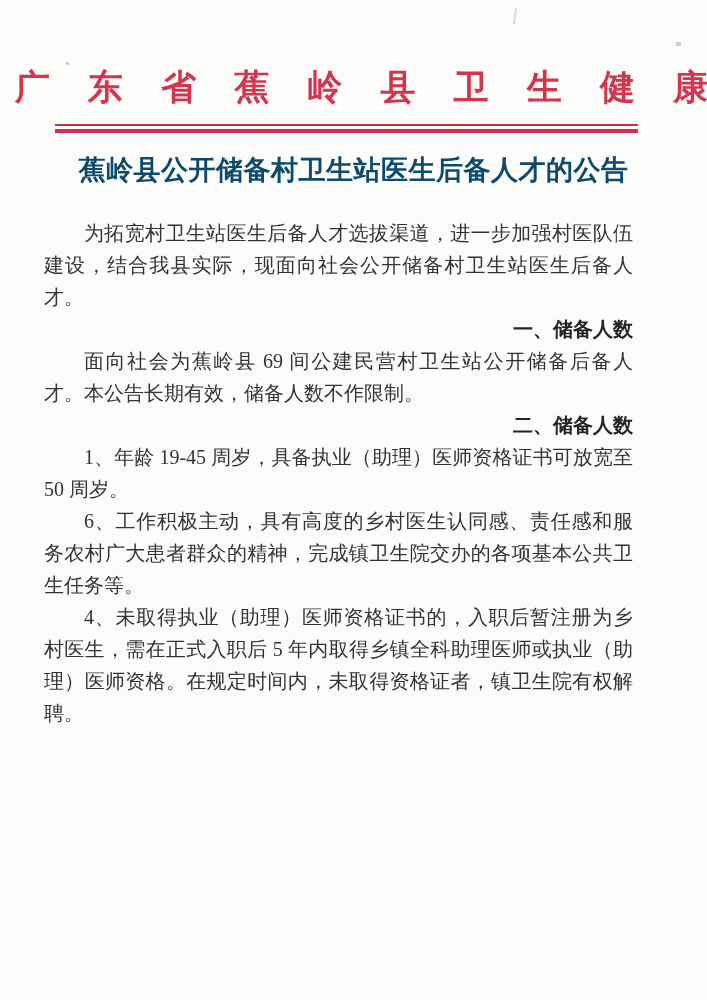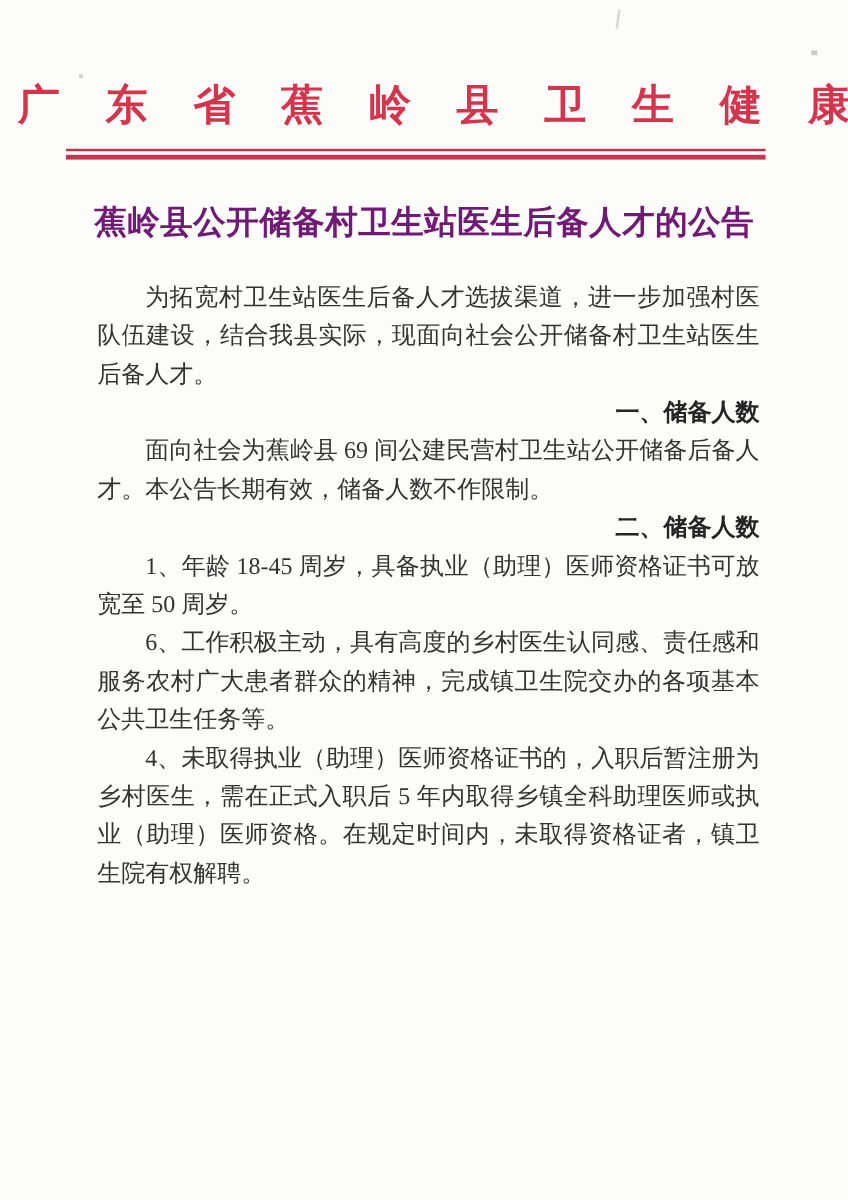--- a/index.html
+++ b/index.html
@@ -58,31 +58,31 @@
     height: 2px;
     background: #c23048;
   }
   .red-separator .line-thick {
     height: 4px;
     background: #cd3350;
     margin-top: 3px;
   }
 
   .doc-title {
-    margin-top: 34px;
+    margin-top: 19px;
     text-align: center;
-    color: #701a75;
+    color: #0c4a6e;
     font-size: 27px;
     font-weight: bold;
     letter-spacing: 0.5px;
     white-space: nowrap;
   }
 
   .doc-body {
-    margin: 29px 74px 0 81px; 
+    margin: 29px 74px 0 44px; 
     color: #333333;
   }
   .doc-body p {
     margin: 0;
     padding: 0;
     font-size: 20px;
     line-height: 32px;
     text-indent: 2em;
     text-align: justify;
     word-break: break-all;
@@ -110,18 +110,18 @@
     <div class="line-thick"></div>
   </div>
 
   <div class="doc-title">蕉岭县公开储备村卫生站医生后备人才的公告</div>
 
   <div class="doc-body">
     <p class="body-para">为拓宽村卫生站医生后备人才选拔渠道，进一步加强村医队伍建设，结合我县实际，现面向社会公开储备村卫生站医生后备人才。</p>
     <p class="section-heading">一、储备人数</p>
     <p class="body-para">面向社会为蕉岭县 69 间公建民营村卫生站公开储备后备人才。本公告长期有效，储备人数不作限制。</p>
     <p class="section-heading">二、储备人数</p>
-    <p class="body-para">1、年龄 18-45 周岁，具备执业（助理）医师资格证书可放宽至 50 周岁。</p>
+    <p class="body-para">1、年龄 19-45 周岁，具备执业（助理）医师资格证书可放宽至 50 周岁。</p>
     <p class="body-para">6、工作积极主动，具有高度的乡村医生认同感、责任感和服务农村广大患者群众的精神，完成镇卫生院交办的各项基本公共卫生任务等。</p>
     <p class="body-para">4、未取得执业（助理）医师资格证书的，入职后暂注册为乡村医生，需在正式入职后 5 年内取得乡镇全科助理医师或执业（助理）医师资格。在规定时间内，未取得资格证者，镇卫生院有权解聘。</p>
   </div>
 
 </div>
 
 </body></html>

